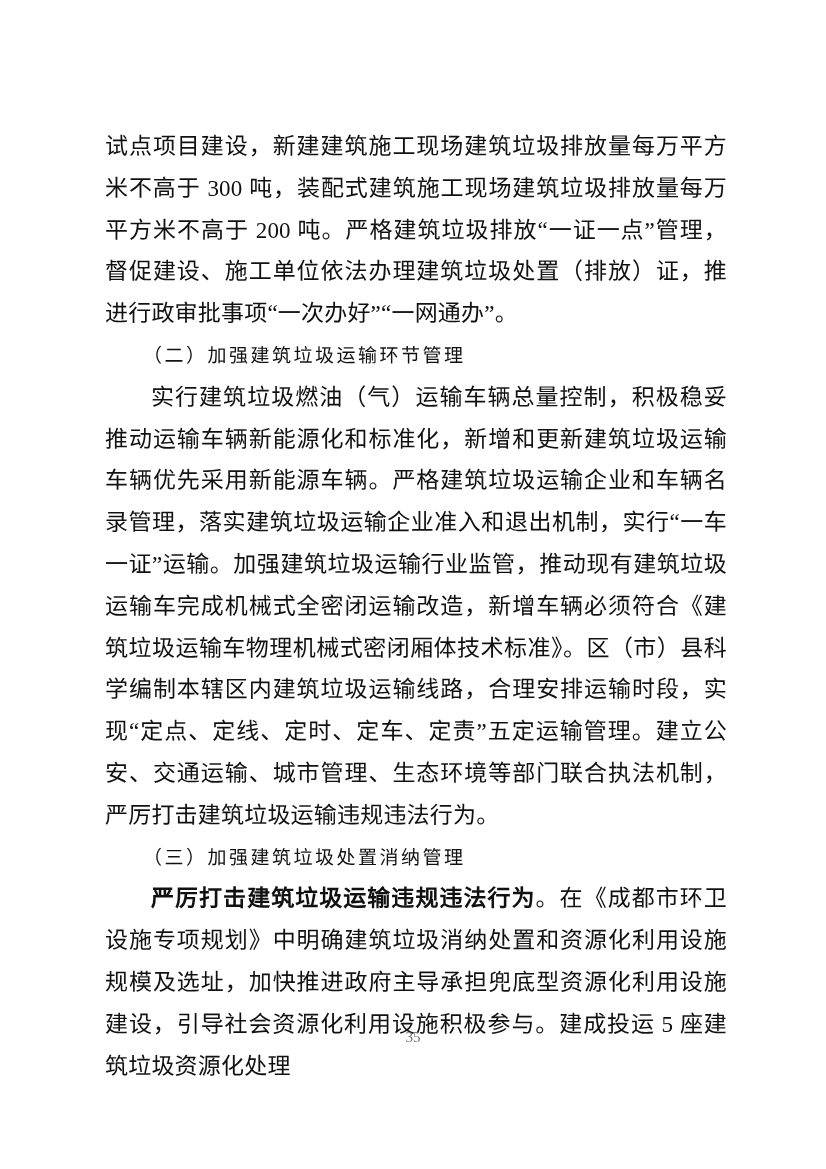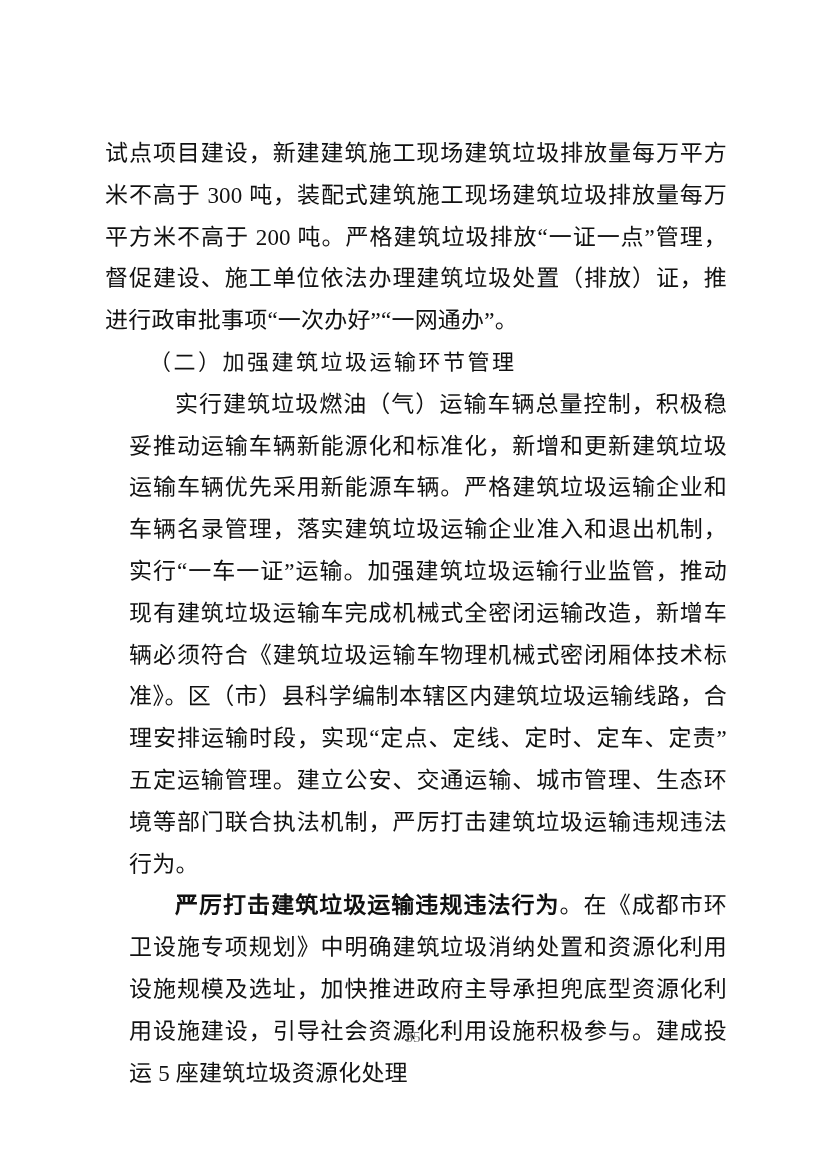--- a/index.html
+++ b/index.html
@@ -24,30 +24,28 @@
   }
   .text-block p {
     margin: 0;
     font-size: 23px;
     line-height: 41.8px;
     text-align: justify;
     letter-spacing: 0.2px;
   }
   p.body-para-cont {
     text-indent: 0;
-    margin-top: 7px;
   }
   p.body-para {
     text-indent: 2em;
-    margin-left: 24px;
   }
   p.section-heading {
     text-indent: 2em;
     letter-spacing: 2.5px;
-    font-size: 22px;
+    font-size: 19px;
   }
   .lead-bold {
     font-weight: bold;
   }
   .page-number {
     position: absolute;
     top: 1028px;
     left: 0;
     width: 100%;
     text-align: center;
@@ -57,16 +55,17 @@
   }
 </style>
 </head>
 <body>
 
 <div class="page">
   <div class="text-block">
     <p class="body-para-cont">试点项目建设，新建建筑施工现场建筑垃圾排放量每万平方米不高于 300 吨，装配式建筑施工现场建筑垃圾排放量每万平方米不高于 200 吨。严格建筑垃圾排放“一证一点”管理，督促建设、施工单位依法办理建筑垃圾处置（排放）证，推进行政审批事项“一次办好”“一网通办”。</p>
     <p class="section-heading">（二）加强建筑垃圾运输环节管理</p>
     <p class="body-para">实行建筑垃圾燃油（气）运输车辆总量控制，积极稳妥推动运输车辆新能源化和标准化，新增和更新建筑垃圾运输车辆优先采用新能源车辆。严格建筑垃圾运输企业和车辆名录管理，落实建筑垃圾运输企业准入和退出机制，实行“一车一证”运输。加强建筑垃圾运输行业监管，推动现有建筑垃圾运输车完成机械式全密闭运输改造，新增车辆必须符合《建筑垃圾运输车物理机械式密闭厢体技术标准》。区（市）县科学编制本辖区内建筑垃圾运输线路，合理安排运输时段，实现“定点、定线、定时、定车、定责”五定运输管理。建立公安、交通运输、城市管理、生态环境等部门联合执法机制，严厉打击建筑垃圾运输违规违法行为。</p>
+    <p class="section-heading">（三）加强建筑垃圾处置消纳管理</p>
     <p class="body-para"><span class="lead-bold">严厉打击建筑垃圾运输违规违法行为</span><span>。在《成都市环卫设施专项规划》中明确建筑垃圾消纳处置和资源化利用设施规模及选址，加快推进政府主导承担兜底型资源化利用设施建设，引导社会资源化利用设施积极参与。建成投运 5 座建筑垃圾资源化处理</span></p>
   </div>
   <div class="page-number">35</div>
 </div>
 
 </body></html>

